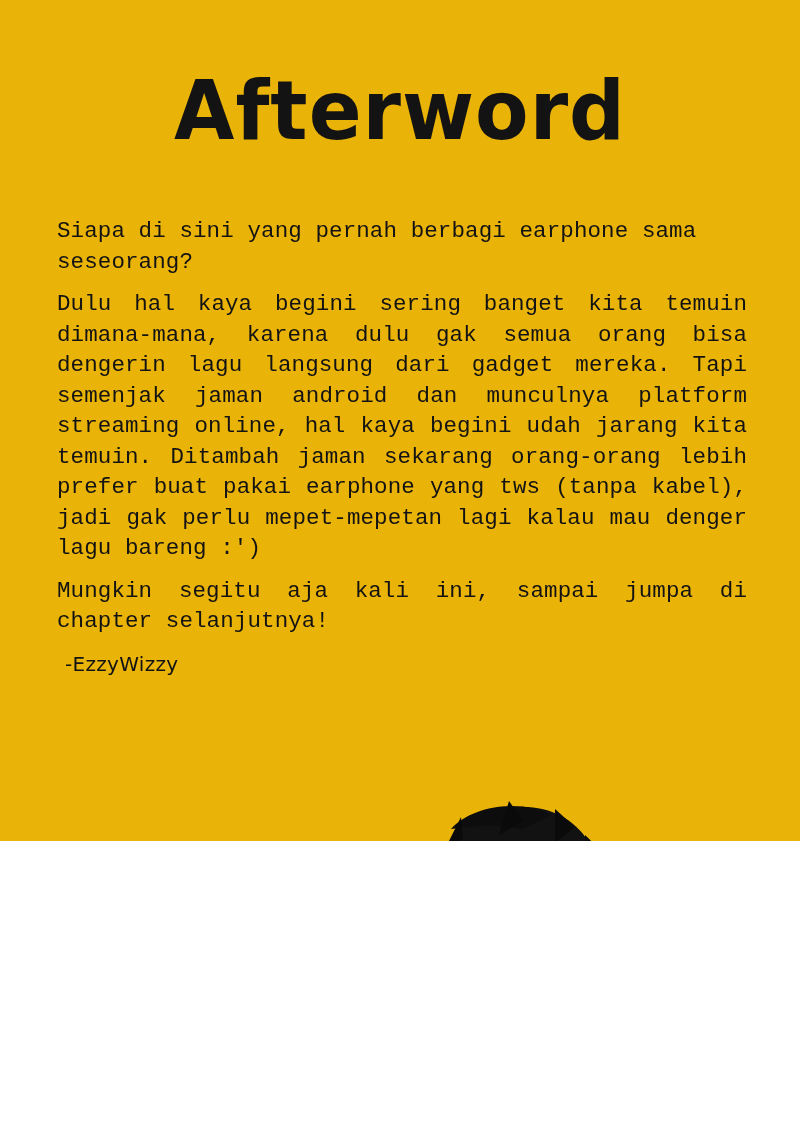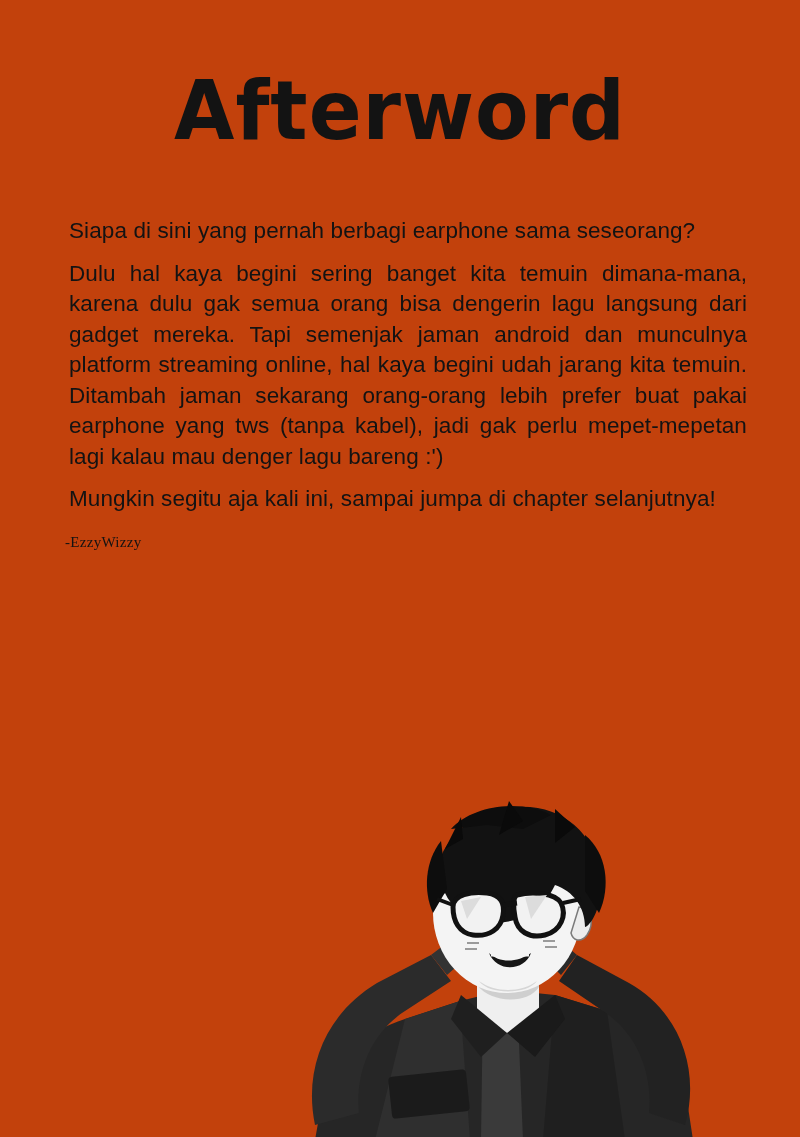--- a/index.html
+++ b/index.html
@@ -3,22 +3,22 @@
 <meta charset="utf-8">
 <style>
   html, body {
     margin: 0;
     padding: 0;
     background: #ffffff;
   }
   .page {
     position: relative;
     width: 800px;
-    height: 1137px;
-    background: #c2410c;
+    height: 841px;
+    background: #eab308;
     overflow: hidden;
     font-family: "DejaVu Sans", sans-serif;
   }
 
   
   .title {
     position: absolute;
     top: 66px;
     left: 0;
     width: 800px;
@@ -35,33 +35,32 @@
   .body-text {
     position: absolute;
     top: 216px;
     left: 57px;
     width: 690px;
     color: #131313;
   }
   .para {
     font-size: 22.5px;
     line-height: 30.5px;
-    margin: 0 0 12px 12px;
+    margin: 0 0 12px 0;
     letter-spacing: 0.1px;
-    font-family: Liberation Sans, sans-serif;
+    font-family: Liberation Mono, monospace;
   }
   .para.justify {
     text-align: justify;
   }
   .signature {
-    font-size: 15px;
+    font-size: 20px;
     line-height: 30px;
     margin: 10px 0 0 8px;
     letter-spacing: 0.3px;
-    font-family: Liberation Serif, serif;
   }
 
   
   .illustration {
     position: absolute;
     left: 255px;
     top: 795px;
     width: 470px;
     height: 345px;
   }

